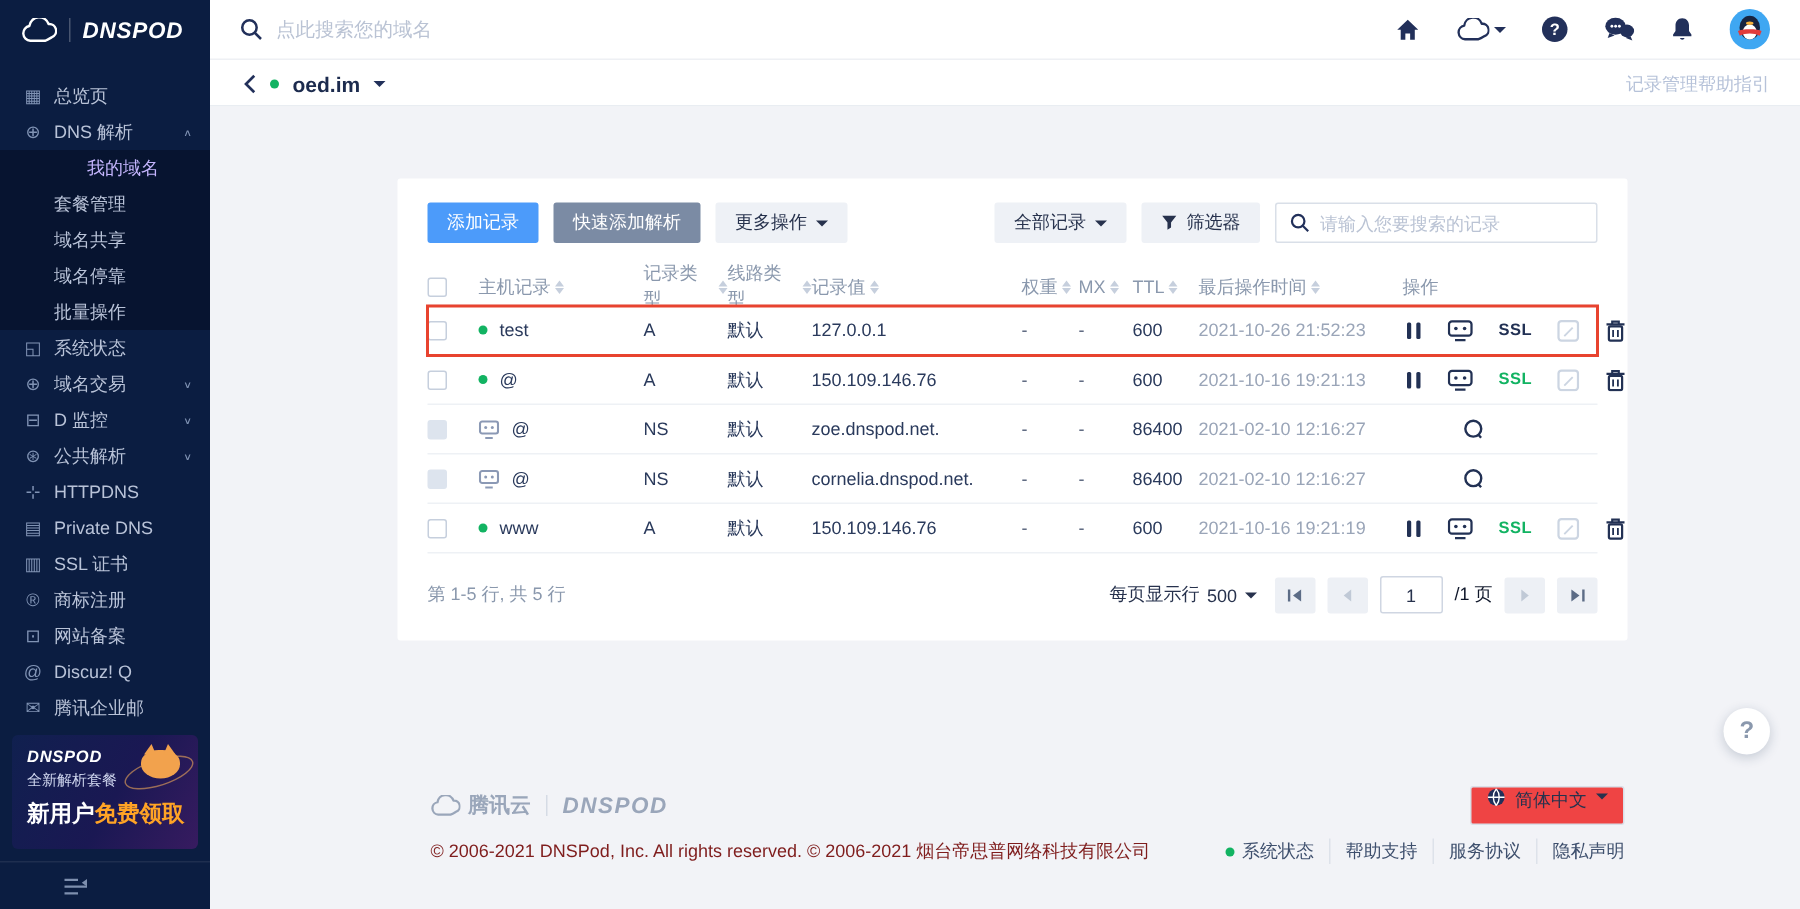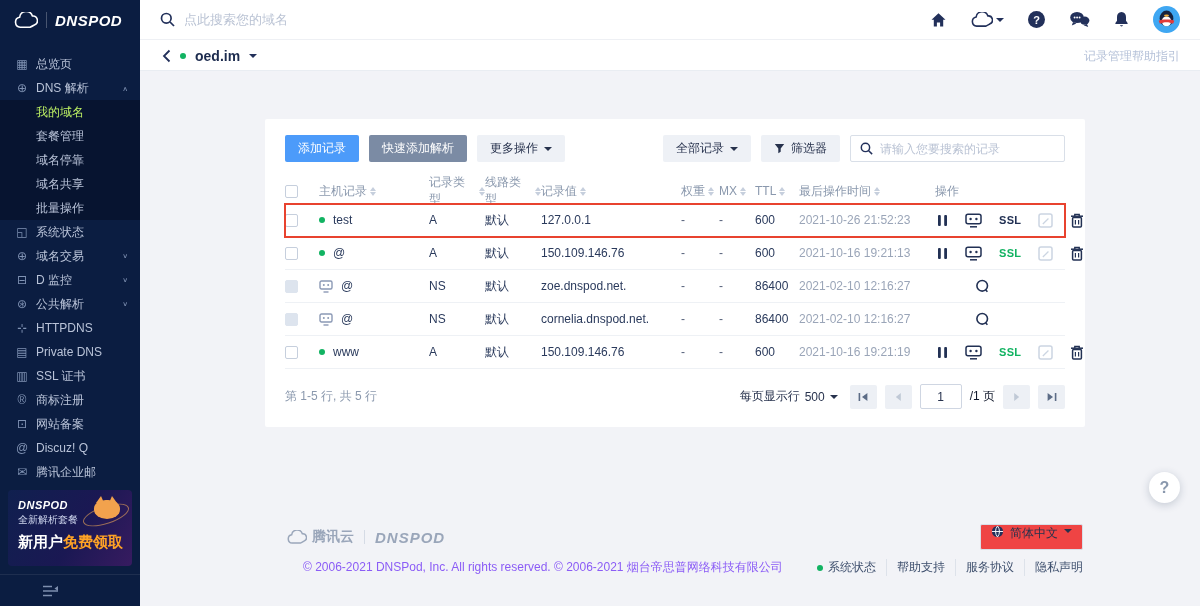--- a/index.html
+++ b/index.html
@@ -10,21 +10,21 @@
   .sidebar { position:absolute; left:0; top:0; bottom:0; width:140px; background:#0b1d41; z-index:20; }
   .logo-bar { height:40px; display:flex; align-items:center; padding-left:14px; gap:8px; }
   .logo-divider { width:1px; height:16px; background:rgba(255,255,255,.25); }
   .logo-text { color:#fff; font-weight:bold; font-style:italic; font-size:15px; letter-spacing:.5px; }
   .side-nav { padding-top:12px; }
   .side-item { height:24px; display:flex; align-items:center; padding:0 12px 0 14px; color:#b9c3d8; font-size:12px; cursor:pointer; }
   .side-item .ic { width:16px; margin-right:6px; color:#8093b4; font-size:12px; text-align:center; flex:0 0 16px; }
   .side-item .lb { flex:1; white-space:nowrap; }
   .side-item .chev { font-size:8px; color:#8093b4; transform:scaleY(.8); }
   .sub-block { background:#071430; }
-  .side-item.active { color:#bef264; }
+  .side-item.active { color:#c4b5fd;text-align:center; }
   .side-item.active .ic { color:#4086f7; }
   .side-item .bullet { width:5px; height:5px; border-radius:50%; background:#4086f7; margin:0 auto; }
   .promo { position:absolute; left:8px; right:8px; bottom:40px; height:76px; border-radius:4px; overflow:hidden; padding:9px 10px;
            background:linear-gradient(120deg,#10204f 0%,#1a1853 55%,#371b60 100%); }
   .promo-brand { color:#fff; font-weight:bold; font-style:italic; font-size:11px; letter-spacing:.5px; }
   .promo-sub { color:#cfd6ee; font-size:10px; margin-top:2px; }
   .promo-cta { margin-top:6px; font-size:15px; font-weight:bold; color:#fff; white-space:nowrap; }
   .promo-cta .orange { color:#ffa325; }
   .promo-ring { position:absolute; right:2px; top:16px; width:48px; height:18px; border:1px solid rgba(255,180,90,.55); border-radius:50%; transform:rotate(-18deg); }
   .promo-cat { position:absolute; right:12px; top:10px; width:26px; height:19px; background:#f2a24d; border-radius:45% 45% 50% 50%; }
@@ -95,21 +95,21 @@
   .pg-total { color:#0f172a; }
 
   
   .page-footer { position:absolute; left:125px; width:820px; bottom:30px; padding:0 2px 0 22px; }
   .pf-row1 { display:flex; align-items:center; gap:10px; }
   .pf-tencent { display:flex; align-items:center; gap:5px; color:#9aa6ba; font-weight:bold; font-size:14px; }
   .pf-div { width:1px; height:14px; background:#d5dbe5; }
   .pf-dnspod { color:#9aa6ba; font-weight:bold; font-style:italic; font-size:15px; letter-spacing:1px; }
   .lang-btn { margin-left:auto; height:26px; border:1px solid #d9dfe8; border-radius:2px; background:#ef4444; display:flex; align-items:flex-start; gap:6px; padding:0 10px; font-size:12px; color:#27324d; cursor:pointer; }
   .pf-row2 { display:flex; align-items:flex-start; margin-top:9px; }
-  .pf-copy { color:#8b5cf6; font-size:12px;margin-left:16px; }
+  .pf-copy { color:#7f1d1d; font-size:12px; }
   .pf-links { margin-left:auto; display:flex; align-items:center; }
   .pf-link { color:#3f506e; font-size:12px; padding:0 10px; border-left:1px solid #dde2ea; display:flex; align-items:center; gap:5px; cursor:pointer; }
   .pf-link:first-child { border-left:none; }
   .pf-link:last-child { padding-right:0; }
 
   .help-fab { position:absolute; right:20px; bottom:103px; width:31px; height:31px; border-radius:50%; background:#fff; box-shadow:0 2px 8px rgba(31,56,88,.22); color:#8a98ad; font-weight:bold; font-size:16px; display:flex; align-items:center; justify-content:center; cursor:pointer; z-index:30; }
 </style>
 </head>
 <body>
 
@@ -137,25 +137,25 @@
         <div class="side-item active">
           <span class="ic"><span class="bullet"></span></span>
           <span class="lb">我的域名</span>
         </div>
         <div class="side-item">
           <span class="ic"></span>
           <span class="lb">套餐管理</span>
         </div>
         <div class="side-item">
           <span class="ic"></span>
-          <span class="lb">域名停靠</span>
+          <span class="lb">域名共享</span>
         </div>
         <div class="side-item">
           <span class="ic"></span>
-          <span class="lb">域名共享</span>
+          <span class="lb">域名停靠</span>
         </div>
         <div class="side-item">
           <span class="ic"></span>
           <span class="lb">批量操作</span>
         </div>
       </div>
       <div class="side-item">
         <span class="ic">◱</span>
         <span class="lb">系统状态</span>
       </div>

